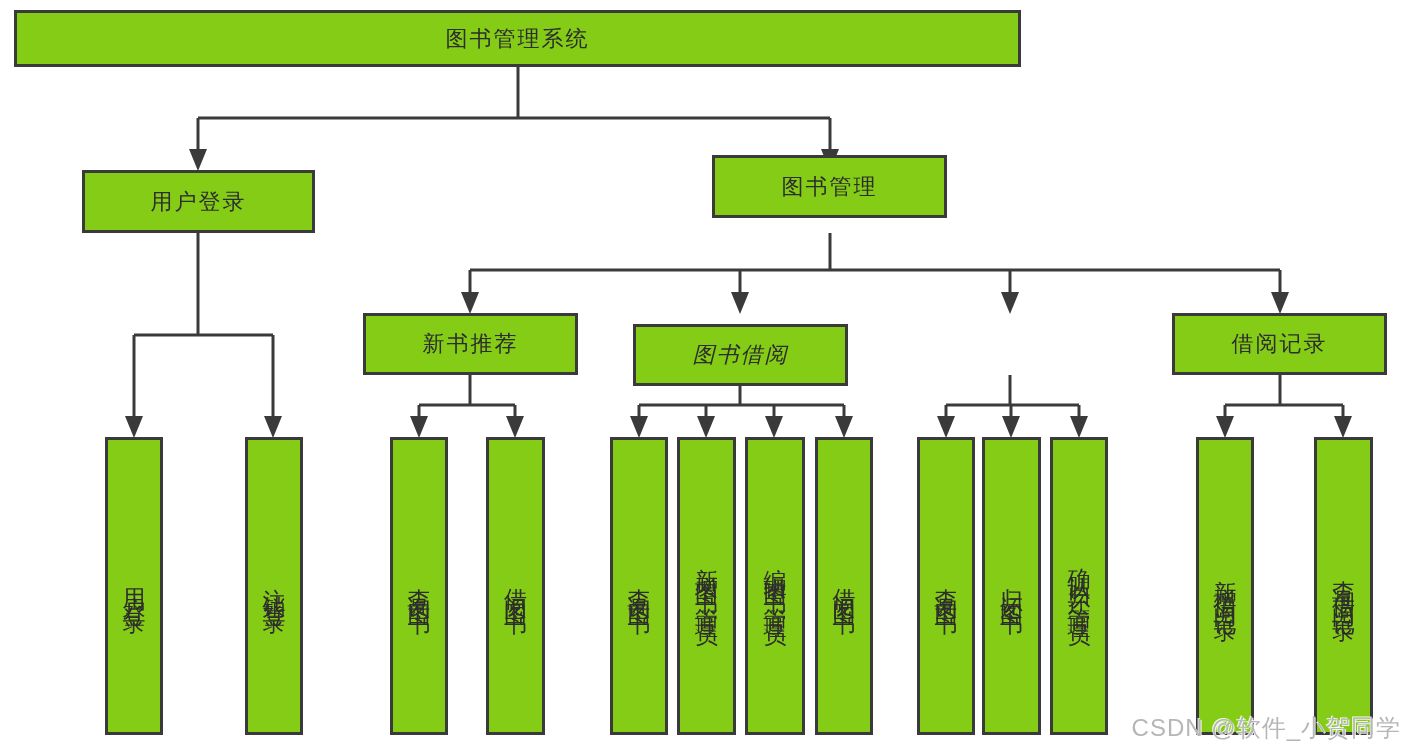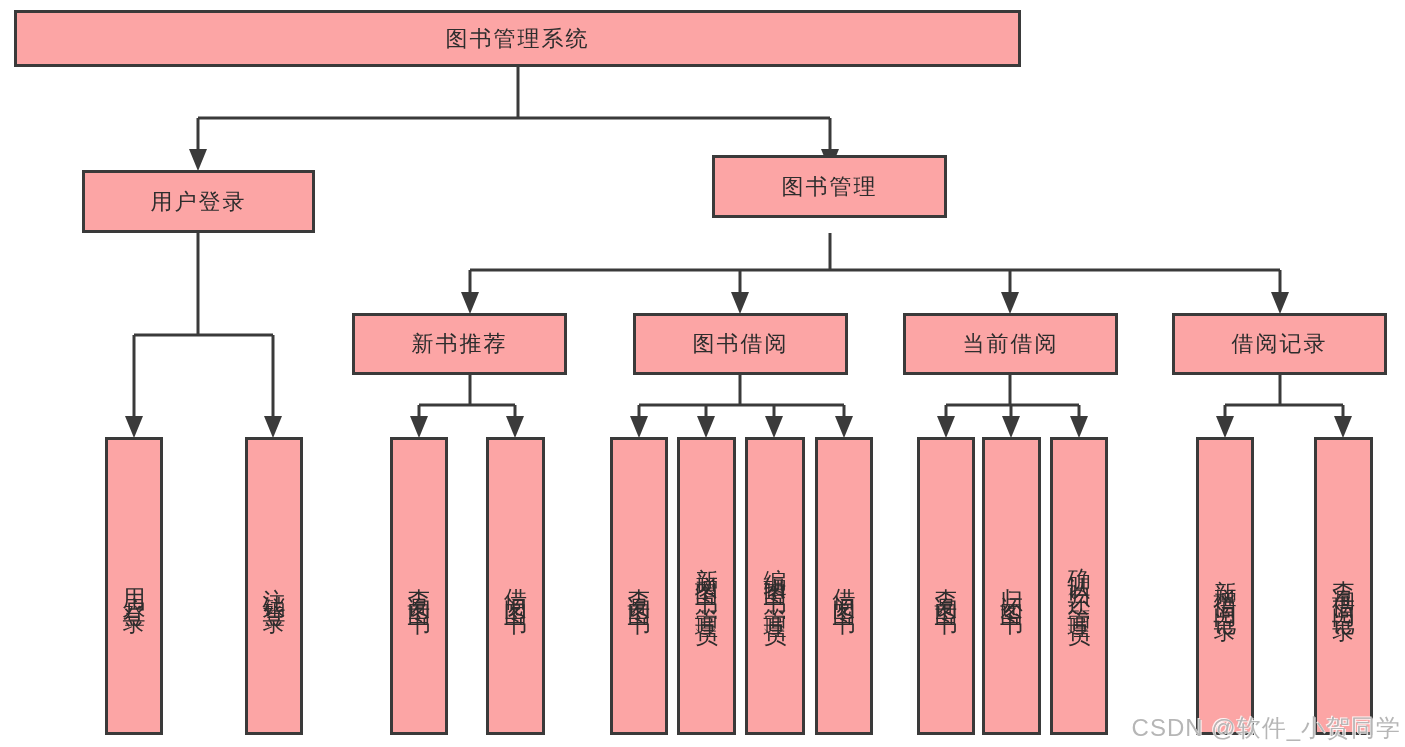--- a/index.html
+++ b/index.html
@@ -6,21 +6,21 @@
     --line:#3a3a3a; --text:#2d2d2d; --bg:#ffffff; --wm:#b6b6b6;
   }
   html,body{margin:0;padding:0;background:var(--bg);}
   body{font-family:"Liberation Sans","DejaVu Sans",sans-serif;}
   .stage{
     position:relative;width:1405px;height:747px;background:var(--bg);
     overflow:hidden;
   }
   .connectors{position:absolute;left:0;top:0;z-index:0;}
   .box{
-    position:absolute;box-sizing:border-box;background:#fca5a5;
+    position:absolute;box-sizing:border-box;background:#84cc16;
     border:3px solid var(--line);color:var(--text);
     display:flex;align-items:center;justify-content:center;
     z-index:1;
   }
   .h-box{font-size:22px;letter-spacing:2px;white-space:nowrap;}
   .v-box{
     writing-mode:vertical-rl;text-orientation:mixed;
     font-size:23px;letter-spacing:8px;line-height:1;
   }
   .watermark{
@@ -105,23 +105,22 @@
       <polygon points="1216,416 1234,416 1225,438"></polygon>
       <polygon points="1334,416 1352,416 1343,438"></polygon>
     </g>
   </svg>
 
   <div class="box h-box" style="left:14px;top:10px;width:1007px;height:57px;">图书管理系统</div>
 
   <div class="box h-box" style="left:82px;top:170px;width:233px;height:63px;">用户登录</div>
   <div class="box h-box" style="left:712px;top:155px;width:235px;height:63px;">图书管理</div>
 
-  <div class="box h-box" style="left:352px;top:313px;width:215px;height:62px;">新书推荐</div>
-  <div class="box h-box" style="left:633px;top:313px;width:215px;height:62px;">图书借阅</div>
-  <div class="box h-box" style="left:903px;top:313px;width:215px;height:62px;">当前借阅</div>
+  <div class="box h-box" style="left:363px;top:313px;width:215px;height:62px;">新书推荐</div>
+  <div class="box h-box" style="left:633px;top:324px;width:215px;height:62px;font-style:italic;">图书借阅</div>
   <div class="box h-box" style="left:1172px;top:313px;width:215px;height:62px;">借阅记录</div>
 
   <div class="box v-box" style="left:105px;top:437px;width:58px;height:298px;">用户登录</div>
   <div class="box v-box" style="left:245px;top:437px;width:58px;height:298px;">注销登录</div>
 
   <div class="box v-box" style="left:390px;top:437px;width:58px;height:298px;">查询图书</div>
   <div class="box v-box" style="left:486px;top:437px;width:59px;height:298px;">借阅图书</div>
 
   <div class="box v-box" style="left:610px;top:437px;width:58px;height:298px;">查询图书</div>
   <div class="box v-box" style="left:677px;top:437px;width:59px;height:298px;">新增图书（管理员）</div>

